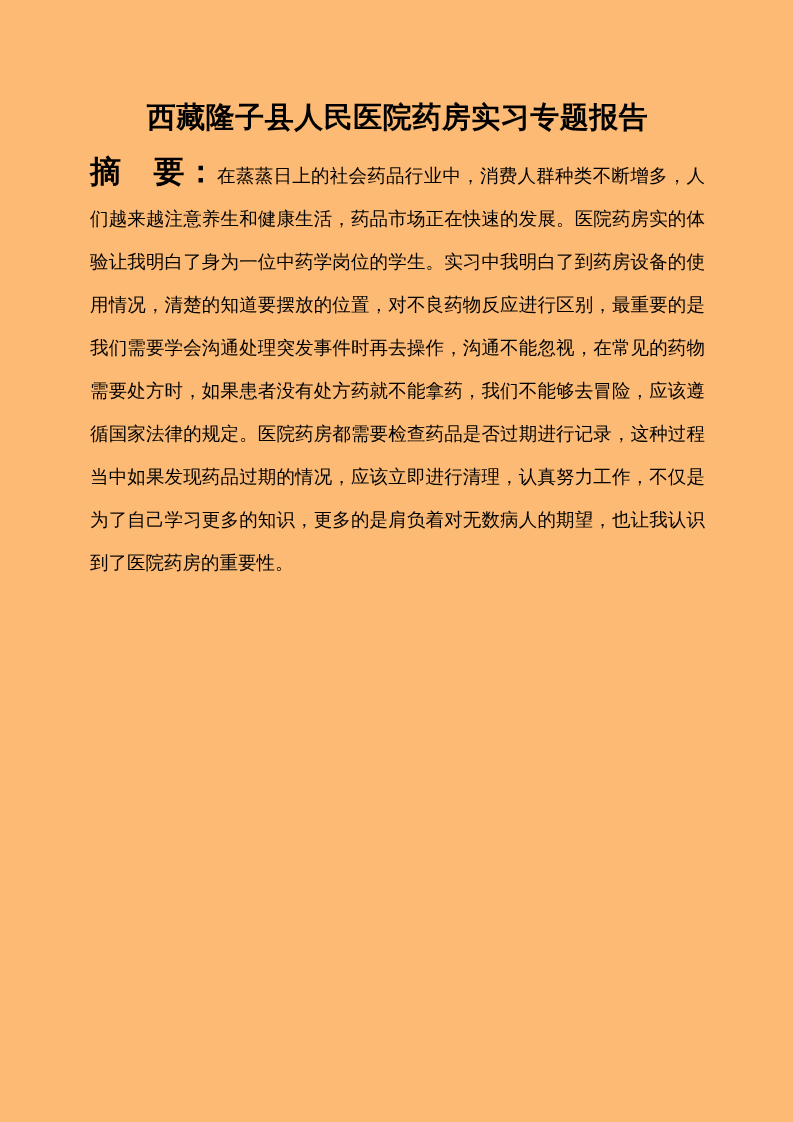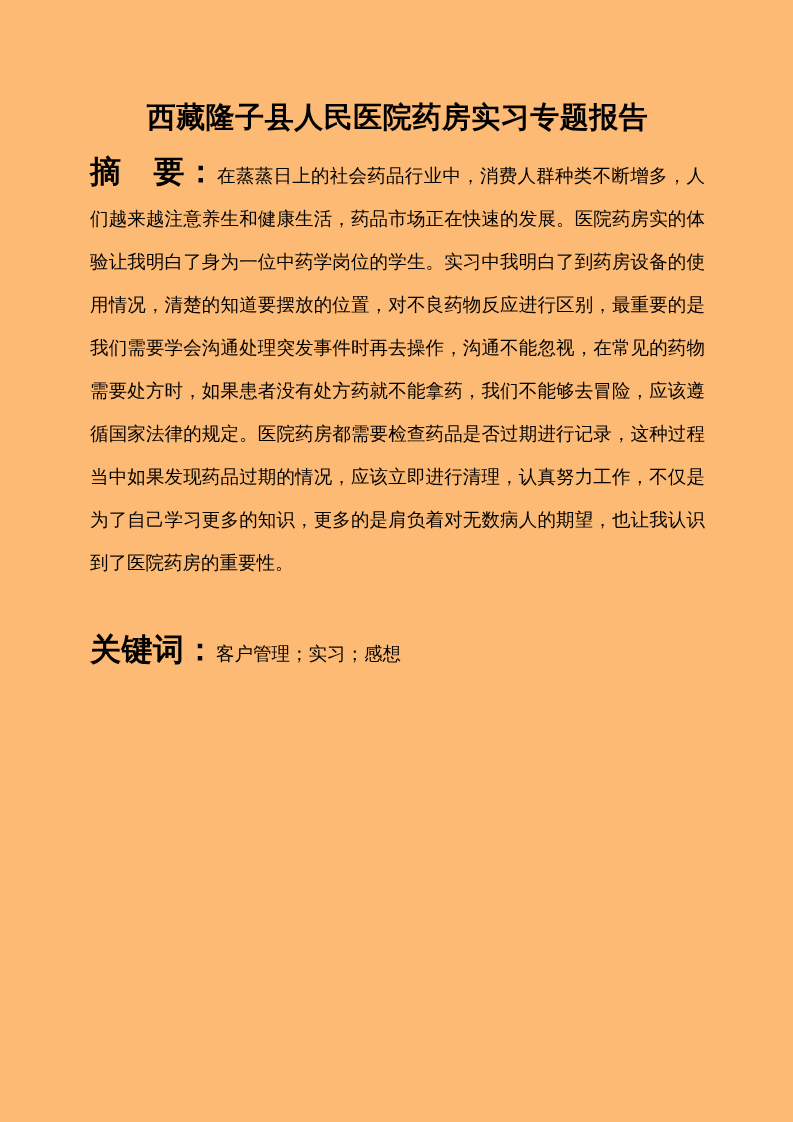--- a/index.html
+++ b/index.html
@@ -54,16 +54,15 @@
 </head>
 <body>
 
 <div class="page">
   <div class="content">
 
     <h1 class="doc-title">西藏隆子县人民医院药房实习专题报告</h1>
 
     <p class="abstract"><span class="inline-label">摘　要：</span><span>在蒸蒸日上的社会药品行业中，消费人群种类不断增多，人们越来越注意养生和健康生活，药品市场正在快速的发展。医院药房实的体验让我明白了身为一位中药学岗位的学生。实习中我明白了到药房设备的使用情况，清楚的知道要摆放的位置，对不良药物反应进行区别，最重要的是我们需要学会沟通处理突发事件时再去操作，沟通不能忽视，在常见的药物需要处方时，如果患者没有处方药就不能拿药，我们不能够去冒险，应该遵循国家法律的规定。医院药房都需要检查药品是否过期进行记录，这种过程当中如果发现药品过期的情况，应该立即进行清理，认真努力工作，不仅是为了自己学习更多的知识，更多的是肩负着对无数病人的期望，也让我认识到了医院药房的重要性。</span></p>
 
-    <p class="keywords"><span class="inline-label">关键词：</span><span>客户管理；实习；感想</span></p>
 
   </div>
 </div>
 
 </body></html>

